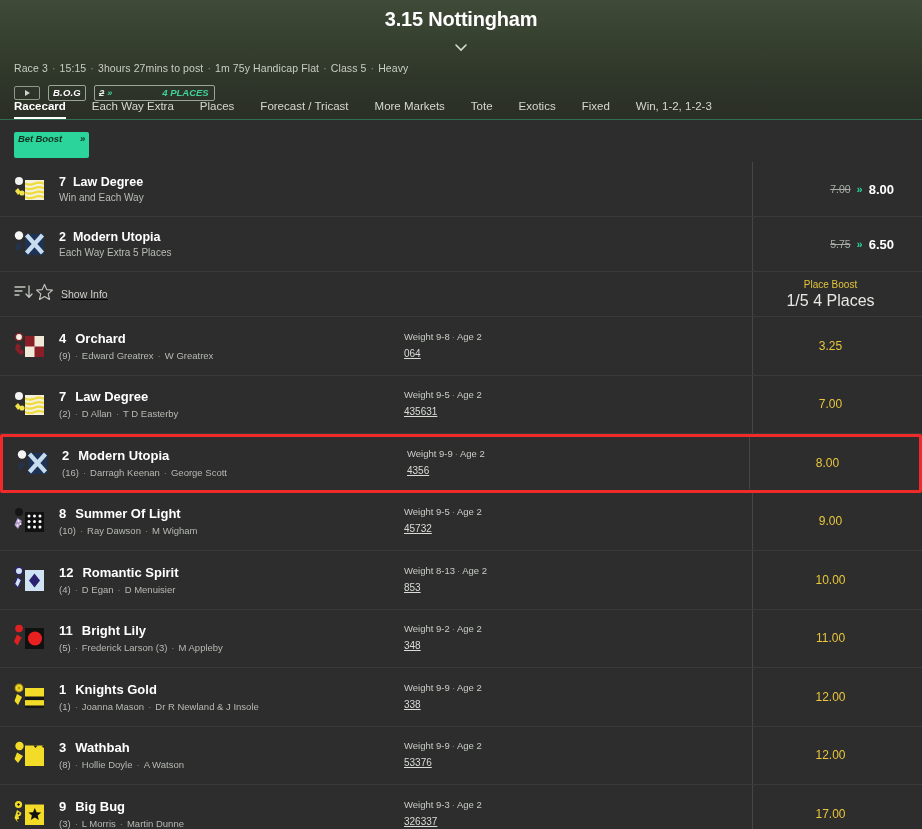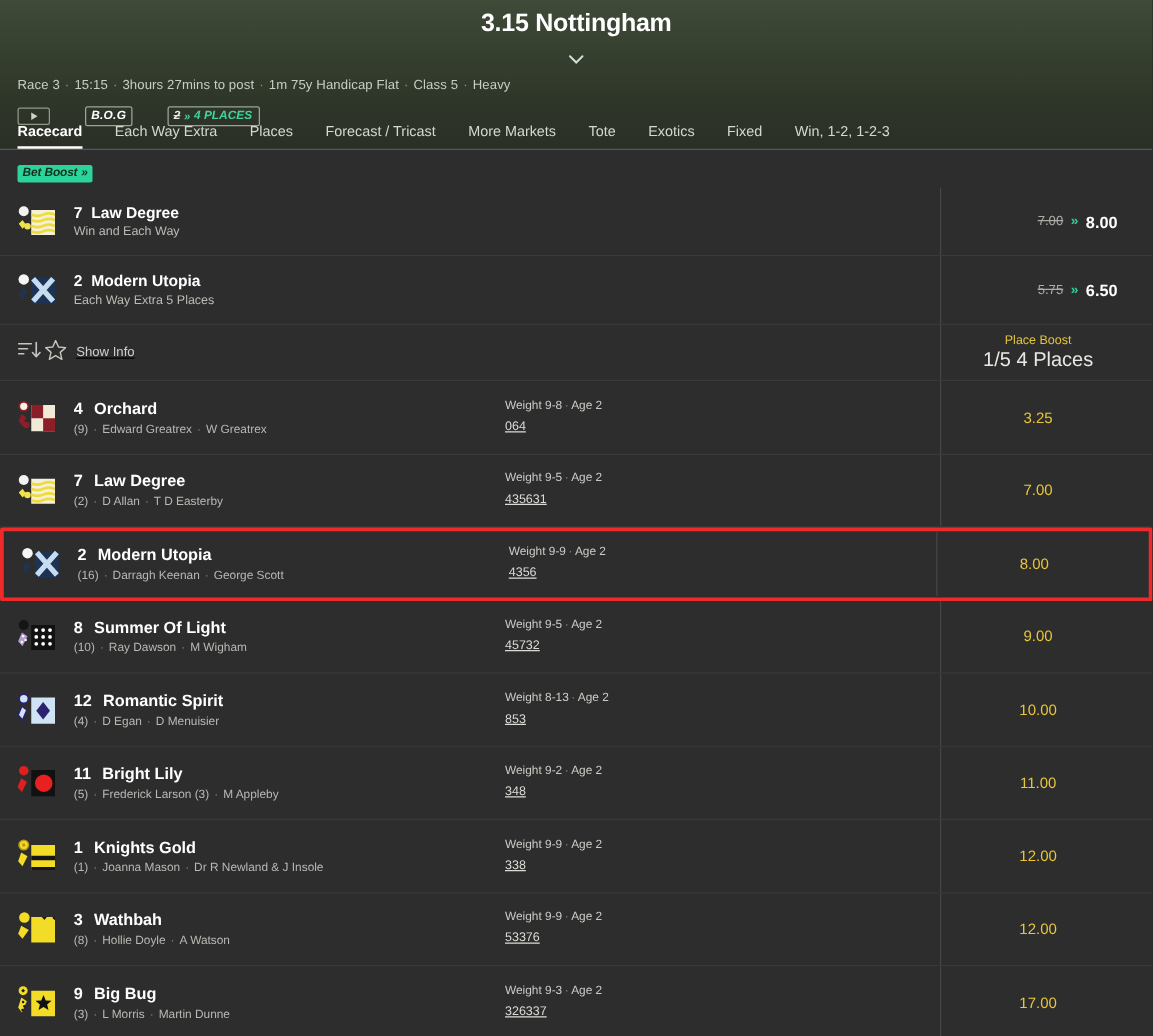--- a/index.html
+++ b/index.html
@@ -29,21 +29,21 @@
 
   .subtitle {
     margin-top: 7px;
     font-size: 10.5px; color: #c8cec2;
     letter-spacing: 0.1px;
   }
   .subtitle .sep { color: #8d968a; padding: 0 1px; }
 
   .badge-row {
     margin-top: 11px;
-    display: flex; align-items: center; gap: 28px;
+    display: flex; align-items: center; gap: 8px;
   }
   .play-btn {
     width: 26px; height: 14px;
     border: 1px solid #8d9a86;
     border-radius: 2px;
     display: flex; align-items: center; justify-content: center;
     background: transparent;
   }
   .play-btn .tri {
     width: 0; height: 0;
@@ -60,21 +60,21 @@
   }
   .places-badge {
     border: 1px solid #9aa694;
     border-radius: 2px;
     padding: 1px 5px 2px 4px;
     font-size: 9.5px; font-weight: bold; font-style: italic;
     display: flex; align-items: center; gap: 3px;
   }
   .places-badge .old { color: #e8eae4; text-decoration: line-through; }
   .places-badge .arrows { color: #3fd39b; font-size: 9px; }
-  .places-badge .new { color: #3fd39b; }
+  .places-badge .new { color: #3fd39b; margin-left: 47px; }
 
   
   .tabs {
     position: absolute; left: 0; right: 0; bottom: 0;
     display: flex; align-items: flex-end; gap: 0;
     padding: 0 14px;
     height: 28px;
   }
   .tab {
     font-size: 11.5px; color: #d4d9ce;
@@ -86,25 +86,25 @@
   .tab.active { color: #ffffff; font-weight: bold; }
   .tab.active::after {
     content: ""; position: absolute;
     left: 0; right: 13px; bottom: 0;
     height: 2px; background: #ffffff;
   }
 
   
   .boost-strip { padding: 8px 14px 4px 14px; background: #2d2d2d; }
   .boost-badge {
-    display: inline-flex; gap: 3px;
+    display: inline-flex; gap: 18px;
     background: #2ad49b;
     color: #12301f;
     font-size: 9.5px; font-weight: bold; font-style: italic;
-    padding: 1px 4px 2px 4px;
+    padding: 1px 4px 14px 4px;
     border-radius: 2px;
     letter-spacing: -0.1px;
   }
 
   
   .boost-row {
     height: 55px;
     display: flex; align-items: center;
     padding: 0 14px;
     border-bottom: 1px solid #3a3a3a;

